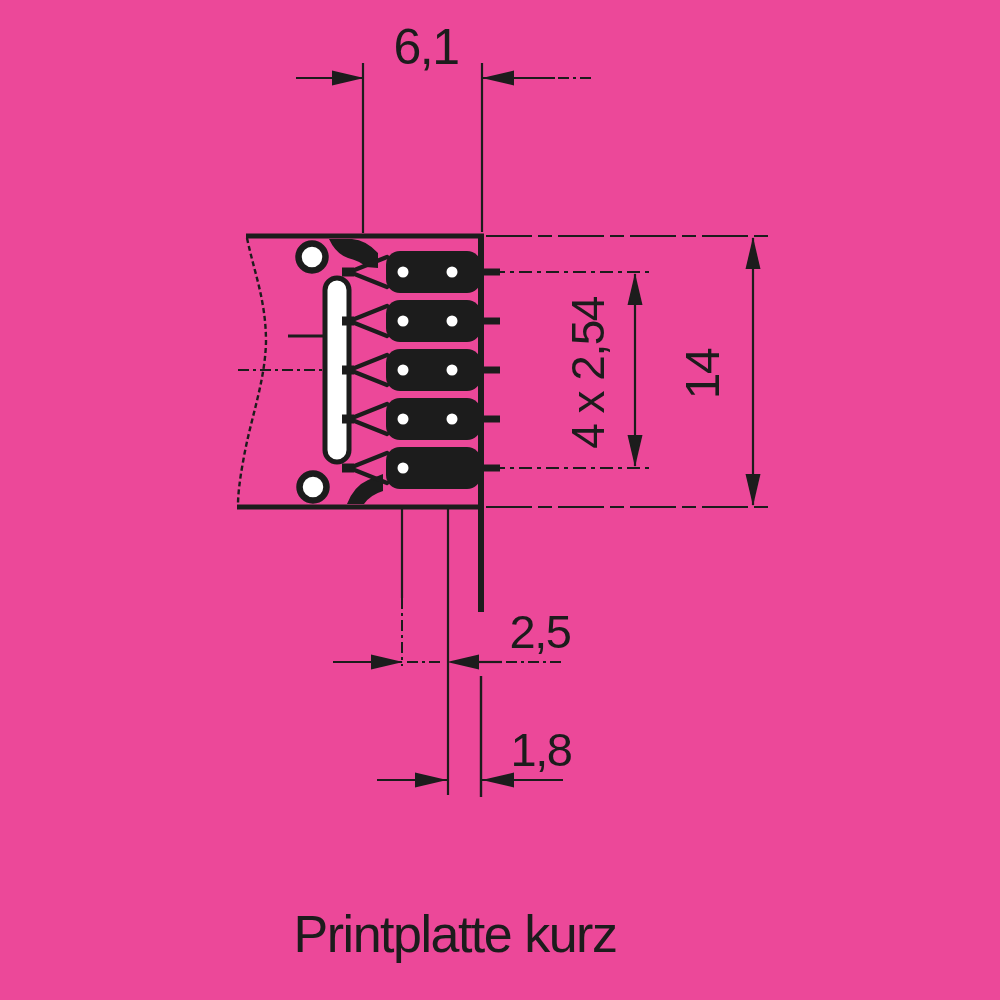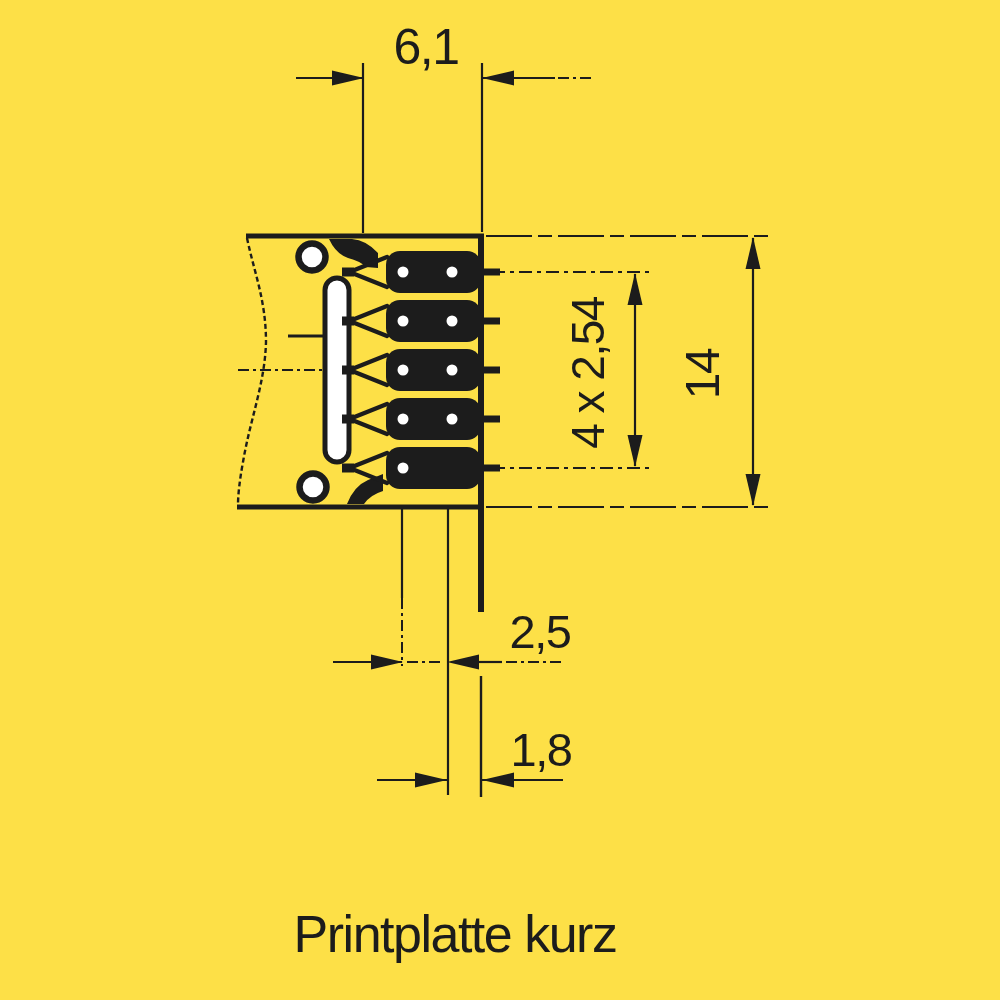--- a/index.html
+++ b/index.html
@@ -1,16 +1,16 @@
 <!DOCTYPE html>
 <html><head>
 <meta charset="utf-8">
 <style>
   html,body{margin:0;padding:0;background:#ffffff;}
-  .stage{position:relative;width:1000px;height:1000px;background:#fde047;overflow:hidden;}
+  .stage{position:relative;width:1000px;height:1000px;background:#ec4899;overflow:hidden;}
   svg{display:block;}
   svg text{
     font-family:"Liberation Sans", sans-serif;
     fill:#1c1c1c;
     letter-spacing:-1.5px;
   }
   .thick{stroke:#1c1c1c;stroke-width:5;fill:none;}
   .thin{stroke:#1c1c1c;stroke-width:2.2;fill:none;}
   .dashdot{stroke:#1c1c1c;stroke-width:2;fill:none;stroke-dasharray:11 4 3 4;}
   .blk{fill:#1c1c1c;stroke:none;}

